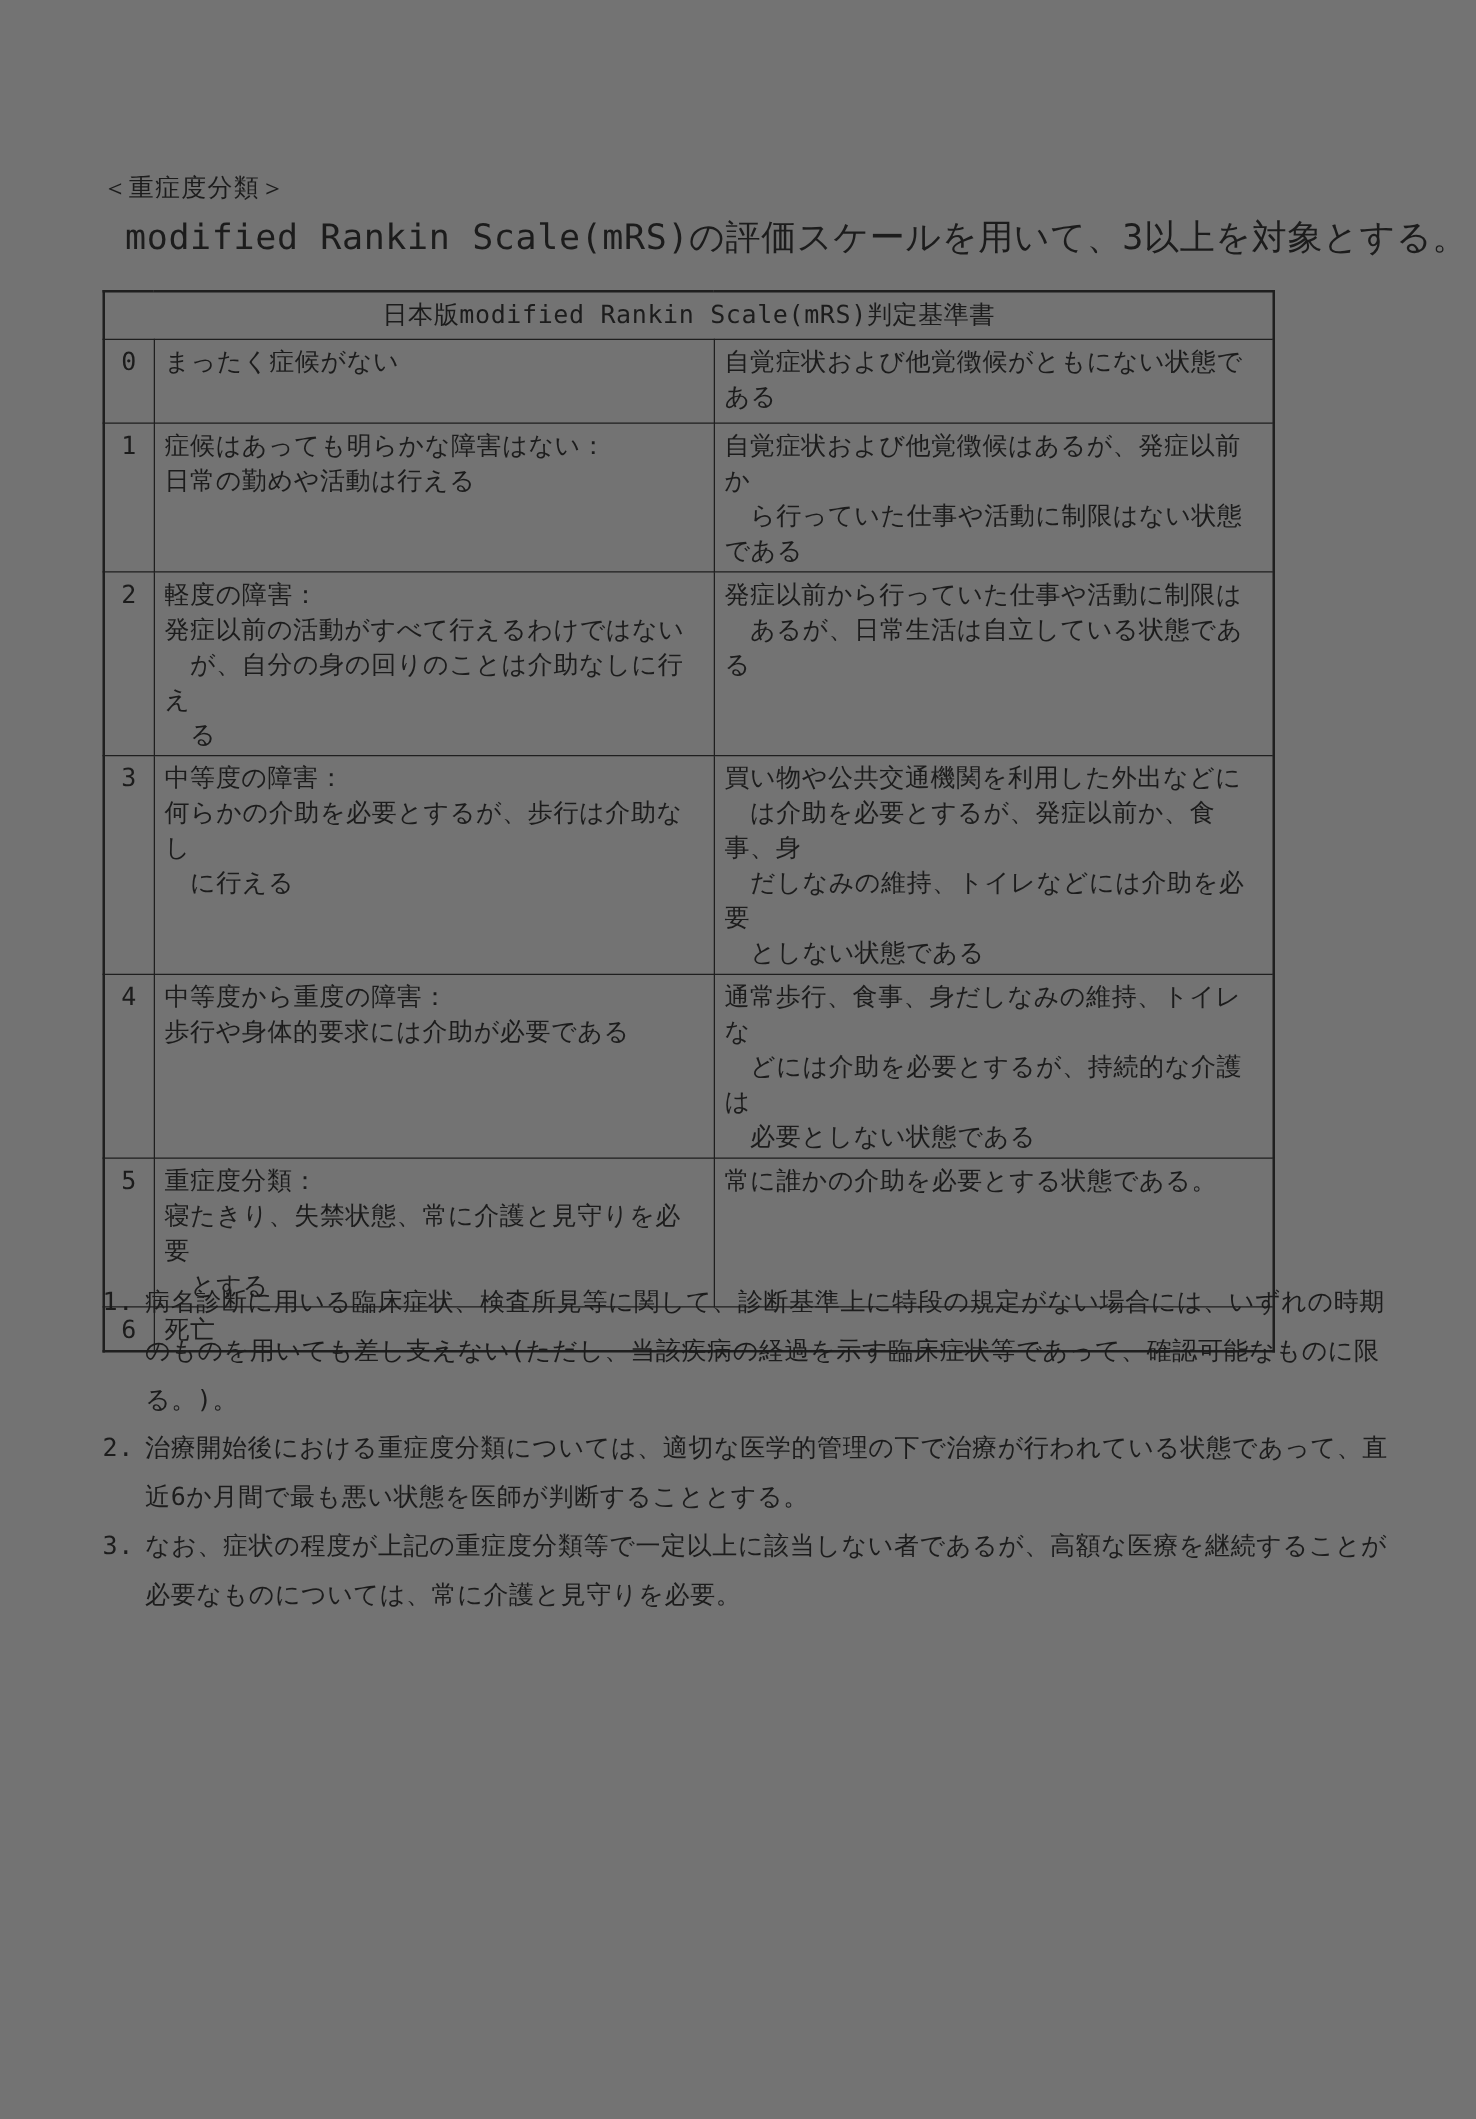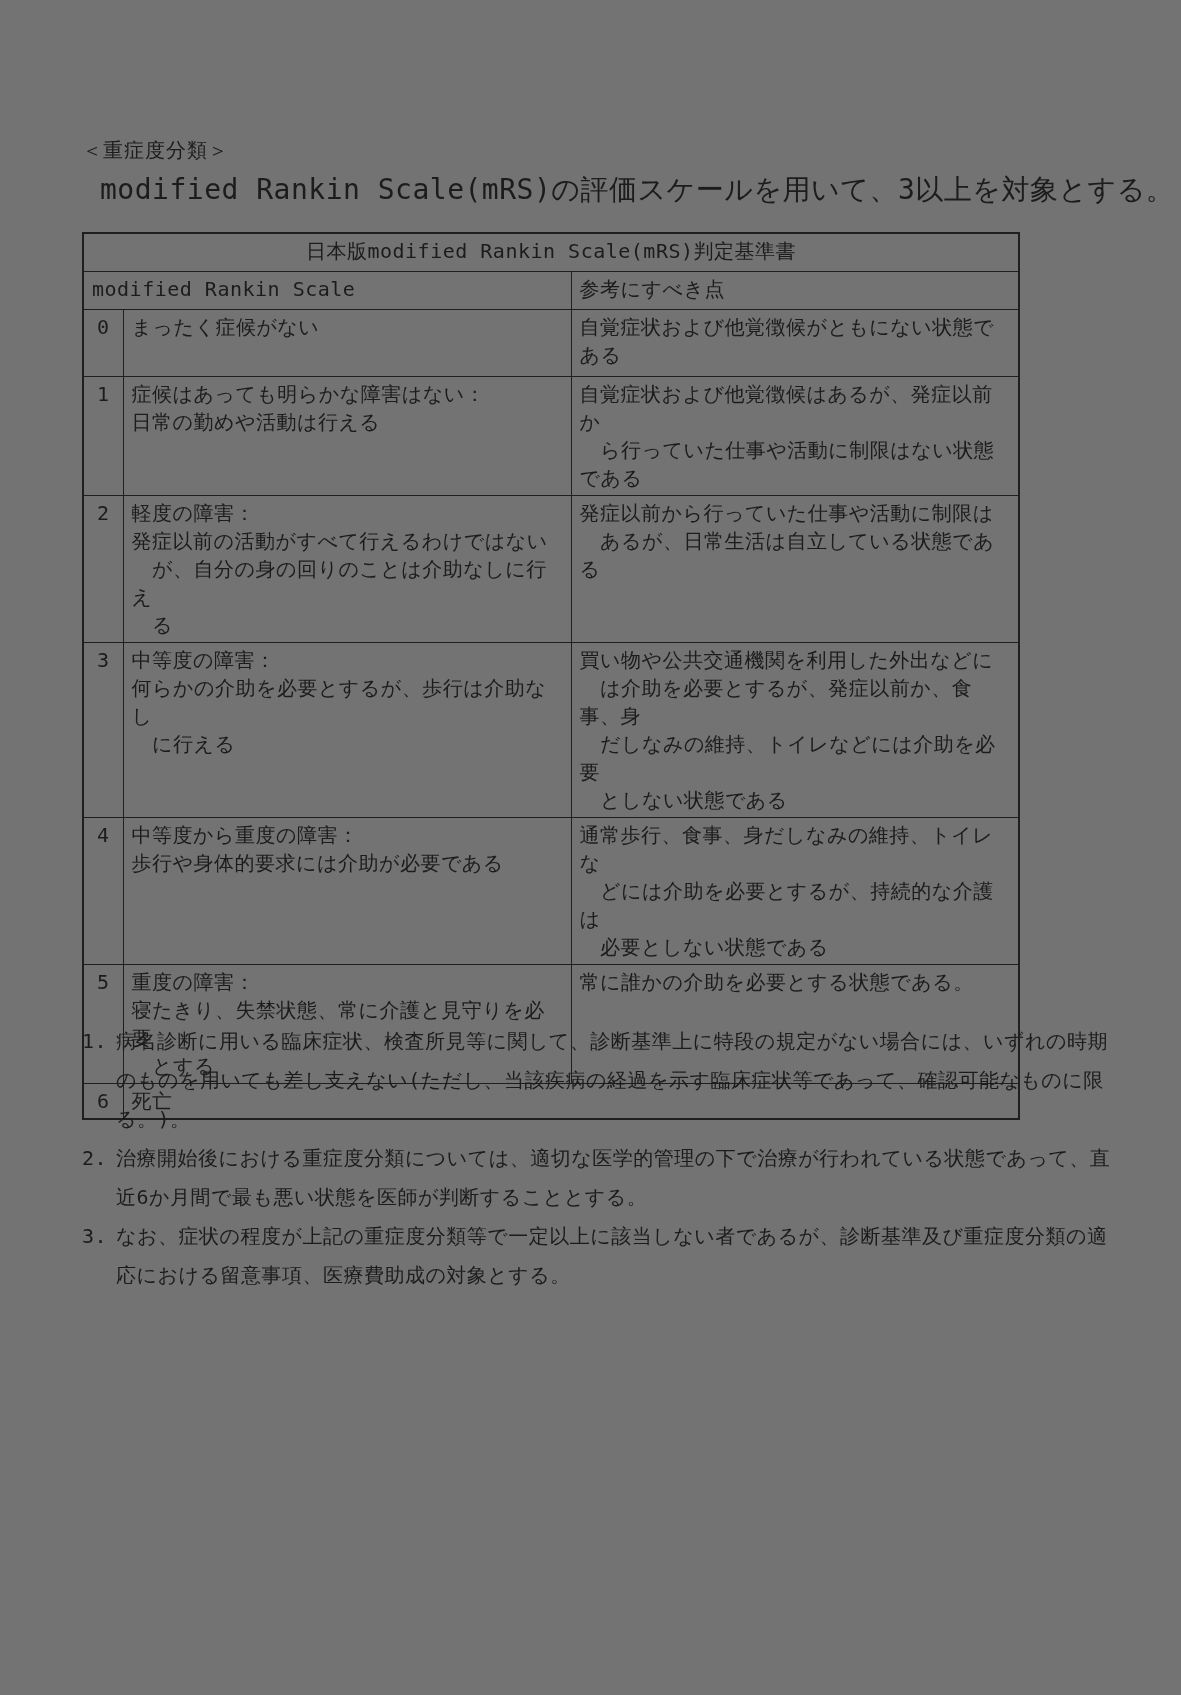--- a/index.html
+++ b/index.html
@@ -66,24 +66,20 @@
   <table class="mrs">
     <colgroup>
       <col style="width:40px">
       <col style="width:448px">
       <col style="width:448px">
     </colgroup>
     <tbody>
       <tr class="row-title">
         <td colspan="3" class="tbl-title">日本版modified Rankin Scale(mRS)判定基準書</td>
       </tr>
-      <tr class="row-header">
-        <td colspan="2">modified Rankin Scale</td>
-        <td>参考にすべき点</td>
-      </tr>
 
       <tr class="r0">
         <td class="num">0</td>
         <td>
           <div class="ln">まったく症候がない</div>
         </td>
         <td>
           <div class="ln">自覚症状および他覚徴候がともにない状態で</div>
           <div class="ln">ある</div>
         </td>
@@ -140,21 +136,21 @@
         <td>
           <div class="ln">通常歩行、食事、身だしなみの維持、トイレな</div>
           <div class="ln">　どには介助を必要とするが、持続的な介護は</div>
           <div class="ln">　必要としない状態である</div>
         </td>
       </tr>
 
       <tr class="r5">
         <td class="num">5</td>
         <td>
-          <div class="ln">重度の障害：</div>
+          <div class="ln">重症度分類：</div>
           <div class="ln">寝たきり、失禁状態、常に介護と見守りを必要</div>
           <div class="ln">　とする</div>
         </td>
         <td>
           <div class="ln">常に誰かの介助を必要とする状態である。</div>
         </td>
       </tr>
 
       <tr class="r6">
         <td class="num">6</td>
@@ -169,17 +165,17 @@
     <div class="note-item">
       <span class="note-num">1.</span>
       <span class="note-text">病名診断に用いる臨床症状、検査所見等に関して、診断基準上に特段の規定がない場合には、いずれの時期のものを用いても差し支えない(ただし、当該疾病の経過を示す臨床症状等であって、確認可能なものに限る。)。</span>
     </div>
     <div class="note-item">
       <span class="note-num">2.</span>
       <span class="note-text">治療開始後における重症度分類については、適切な医学的管理の下で治療が行われている状態であって、直近6か月間で最も悪い状態を医師が判断することとする。</span>
     </div>
     <div class="note-item">
       <span class="note-num">3.</span>
-      <span class="note-text">なお、症状の程度が上記の重症度分類等で一定以上に該当しない者であるが、診断基準及び重症度分類の適応における留意事項、医療費助成の対象とする。</span>
+      <span class="note-text">なお、症状の程度が上記の重症度分類等で一定以上に該当しない者であるが、高額な医療を継続することが必要なものについては、常に介護と見守りを必要。</span>
     </div>
   </div>
 
 </div>
 
 </body></html>

